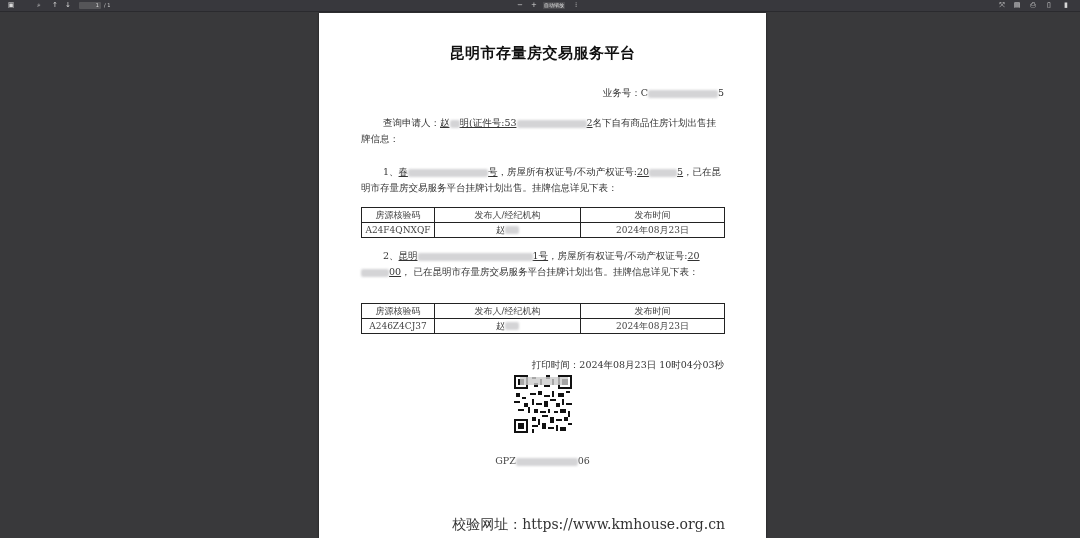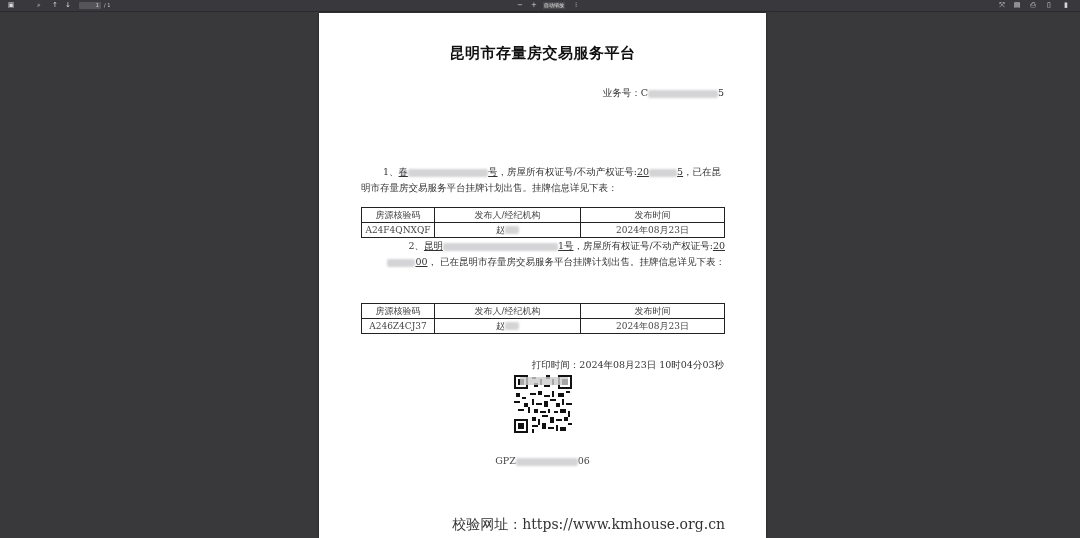--- a/index.html
+++ b/index.html
@@ -49,41 +49,44 @@
 
 <div class="viewer"></div>
 
 <div class="page">
   <div class="title t1">昆明市存量房交易服务平台</div>
 
   <div class="bizno">
     <span>业务号：</span><span>C</span><span class="blur" style="width:70px;"></span><span>5</span>
   </div>
 
+  <div class="para" style="top:102px;text-indent:22px;">
+    <span>查询申请人：</span><span class="u">赵</span><span class="blur" style="width:10px;"></span><span class="u">明</span><span class="u">(证件号:53</span><span class="blur" style="width:70px;"></span><span class="u">2</span><span>名下自有商品住房计划出售挂牌信息：</span>
+  </div>
 
   <div class="para" style="top:151px;text-indent:22px;">
     <span>1、</span><span class="u">春</span><span class="blur" style="width:80px;"></span><span class="u">号</span><span>，房屋所有权证号/不动产权证号:</span><span class="u">20</span><span class="blur" style="width:28px;"></span><span class="u">5</span><span>，已在昆明市存量房交易服务平台挂牌计划出售。挂牌信息详见下表：</span>
   </div>
 
   <table class="info" style="top:194px;">
     <tbody>
         <tr>
       <td style="width:72px;">房源核验码</td>
       <td style="width:145px;">发布人/经纪机构</td>
       <td>发布时间</td>
     </tr>
     <tr>
       <td>A24F4QNXQF</td>
       <td><span>赵</span><span class="blur" style="width:14px;"></span></td>
       <td>2024年08月23日</td>
     </tr>
   </tbody>
     </table>
 
-  <div class="para" style="top:225px;text-indent:22px;text-align:right;">
+  <div class="para" style="top:235px;text-indent:22px;">
     <span>2、</span><span class="u">昆明</span><span class="blur" style="width:115px;"></span><span class="u">1号</span><span>，房屋所有权证号/不动产权证号:</span><span class="u">20</span><span class="blur" style="width:28px;"></span><span class="u">00</span><span>，  已在昆明市存量房交易服务平台挂牌计划出售。挂牌信息详见下表：</span>
   </div>
 
   <table class="info" style="top:290px;">
     <tbody>
         <tr>
       <td style="width:72px;">房源核验码</td>
       <td style="width:145px;">发布人/经纪机构</td>
       <td>发布时间</td>
     </tr>

